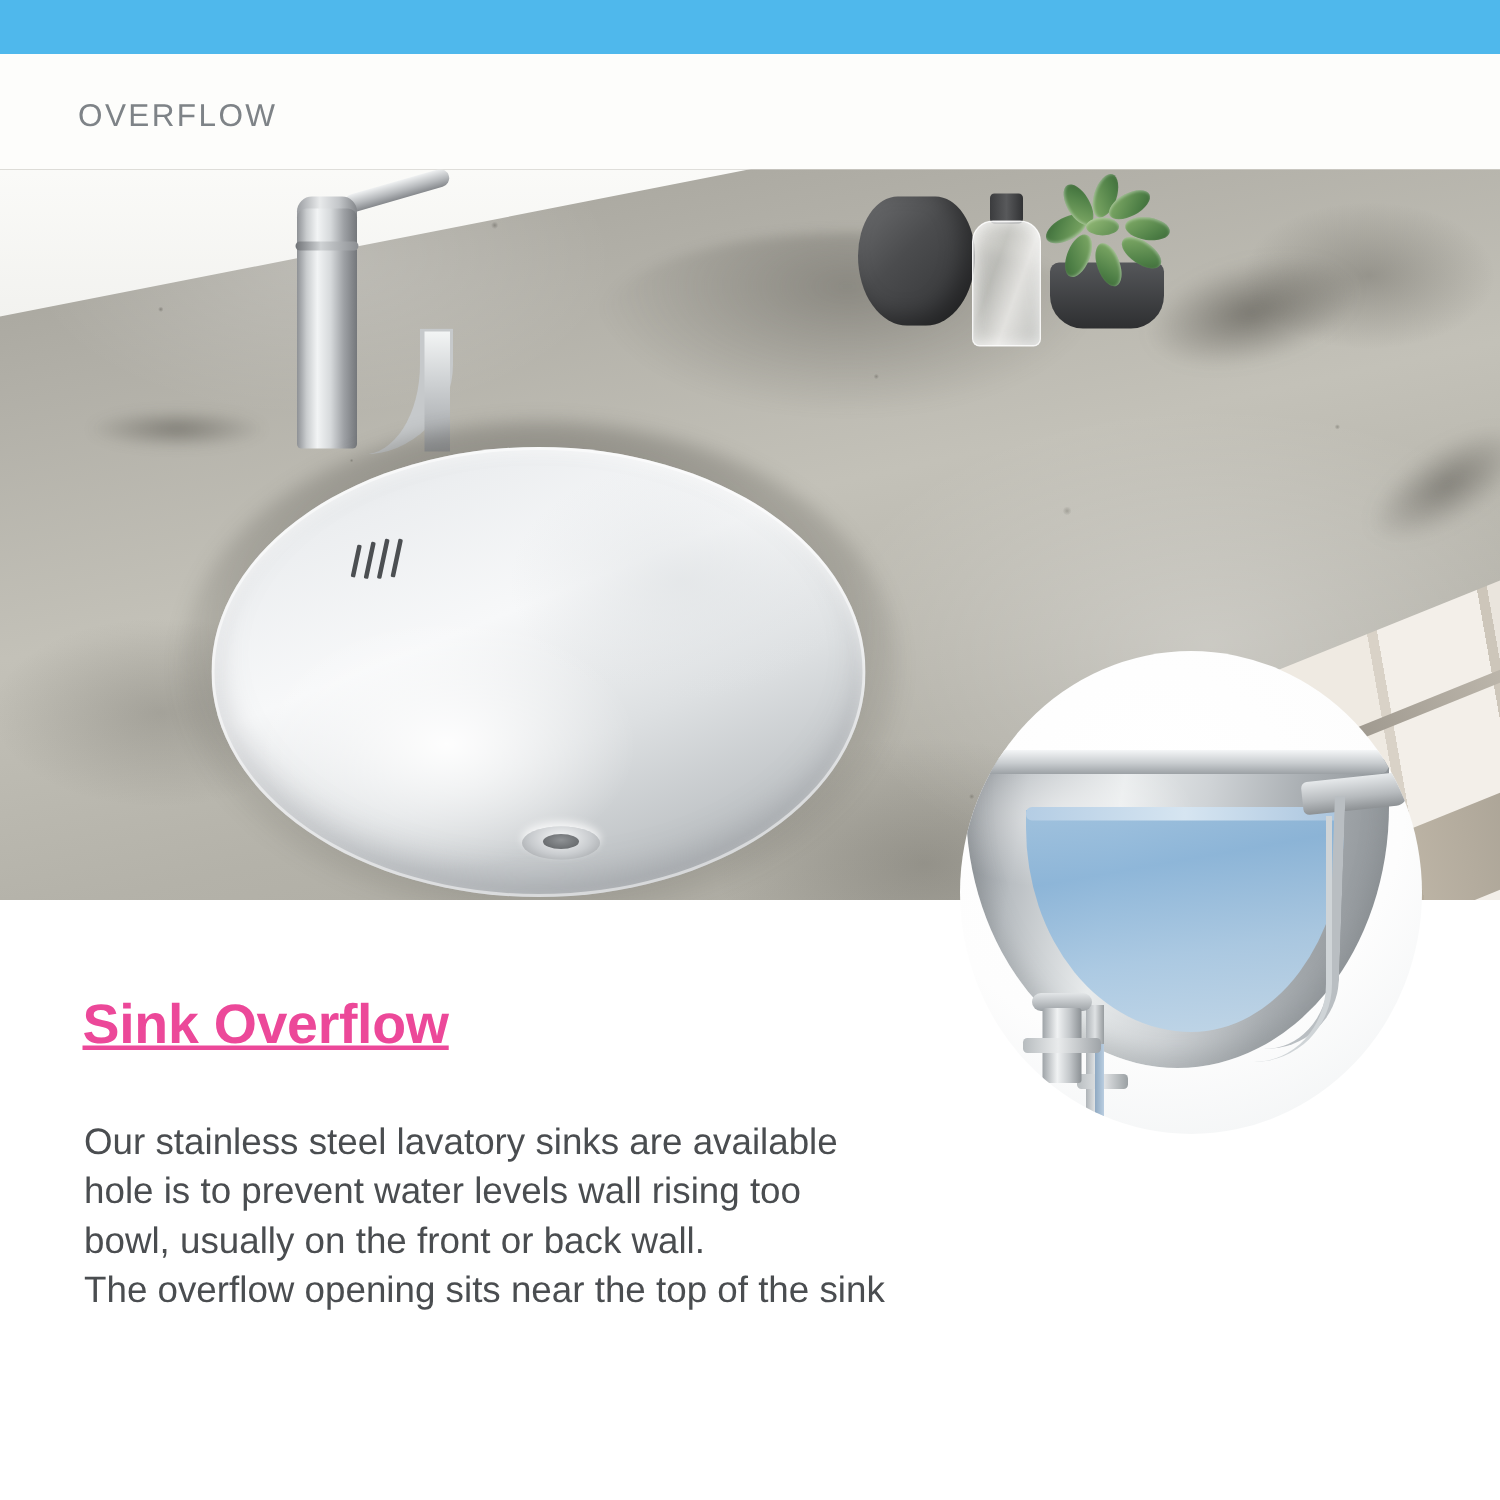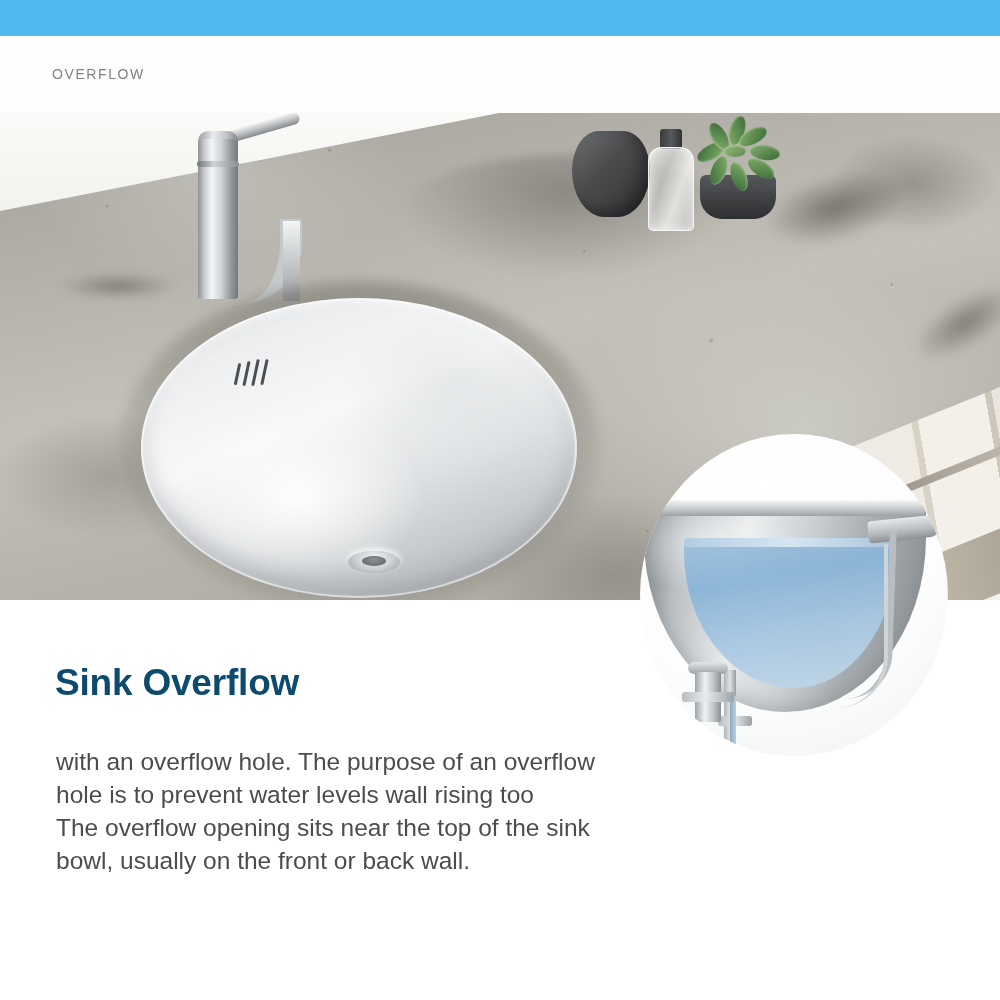--- a/index.html
+++ b/index.html
@@ -25,21 +25,21 @@
   }
 
   
   .title-strip {
     position:absolute; left:0; top:36px;
     width:1000px; height:77px;
     background:#fdfdfb;
   }
   .title-strip .page-title {
     position:absolute; left:52px; top:30px;
-    font-size:14px;
+    font-size:21px;
     letter-spacing:1.6px;
     color:#7e8387;
     font-weight:400;
     white-space:nowrap;
   }
 
   
   .hero {
     position:absolute; left:0; top:113px;
     width:1000px; height:487px;
@@ -389,23 +389,24 @@
   
   .content {
     position:absolute; left:0; top:600px;
     width:1000px; height:400px;
     background:#ffffff;
   }
   .section-heading {
     position:absolute; left:55px; top:62px;
     font-size:37px;
     font-weight:700;
-    color:#0c4a6e;
+    color:#ec4899;
     letter-spacing:-.2px;
     white-space:nowrap;
+    text-decoration:underline;
   }
   .body-copy {
     position:absolute; left:56px; top:145px;
     width:620px;
     font-size:24.5px;
     line-height:33px;
     color:#4a4d50;
     font-weight:400;
   }
   .body-copy p { margin:0; }
@@ -489,20 +490,20 @@
     <div class="co-drain">
       <div class="co-drain-top"></div>
       <div class="co-drain-pipe"></div>
       <div class="co-drain-nut"></div>
     </div>
   </div>
 
   <div class="content">
     <div class="section-heading">Sink Overflow</div>
     <div class="body-copy">
-      <p>with an overflow hole. The purpose of an overflow</p>
+      <p>Our stainless steel lavatory sinks are available</p>
       <p>hole is to prevent water levels wall rising too</p>
+      <p>bowl, usually on the front or back wall.</p>
       <p>The overflow opening sits near the top of the sink</p>
-      <p>bowl, usually on the front or back wall.</p>
     </div>
   </div>
 
 </div>
 
 </body></html>

